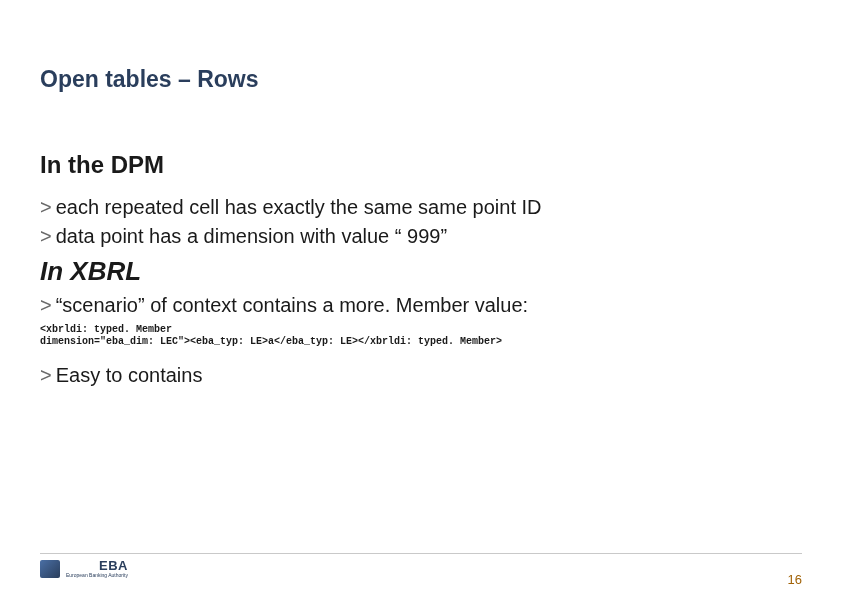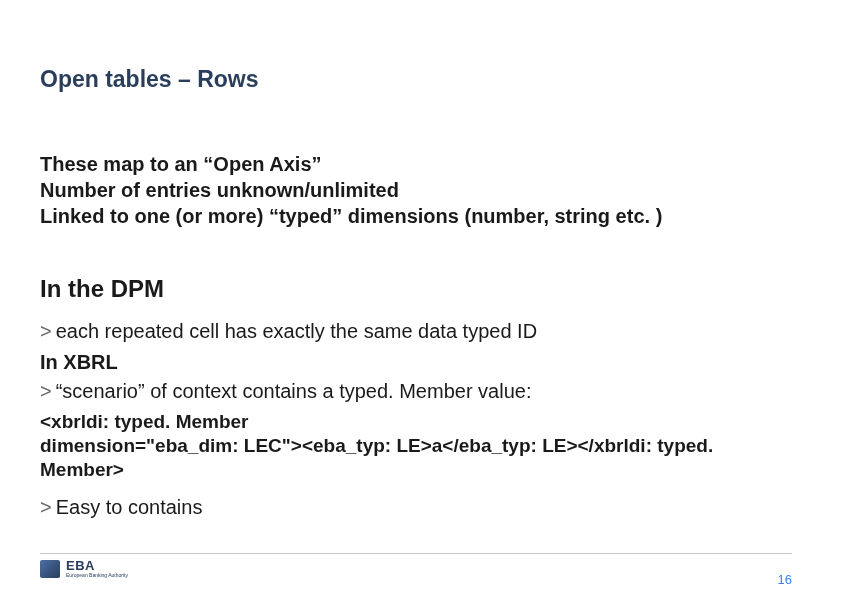--- a/index.html
+++ b/index.html
@@ -3,49 +3,45 @@
 <meta charset="utf-8">
 <style>
   * { margin: 0; padding: 0; box-sizing: border-box; }
   html, body { width: 842px; height: 595px; background: #fff; font-family: Arial, Helvetica, sans-serif; color: #1a1a1a; }
   .slide { position: relative; width: 842px; height: 595px; padding: 42px 56px 0 40px; margin-top: 24px; }
   .title { font-size: 23px; font-weight: bold; color: #2a3e5c; margin-bottom: 58px; }
   .intro { font-size: 20px; font-weight: bold; line-height: 1.3; margin-bottom: 46px; }
   .heading { font-size: 24px; font-weight: bold; margin-bottom: 14px; }
   .bullet-line { font-size: 20px; line-height: 1.45; }
   .bullet-line .gt { color: #6a6a6a; margin-right: 4px; }
-  .sub-heading-inline { font-size: 20px; font-weight: bold; line-height: 1.45; margin-top: 2px; }
-  .code { font-size: 19px; font-weight: bold; line-height: 1.25; margin-top: 4px; margin-bottom: 12px; }
-  .footer { position: absolute; left: 40px; right: 50px; bottom: 32px; height: 34px; }
+  .sub-heading-inline { font-size: 26px; font-weight: bold; line-height: 1.45; margin-top: 2px; font-style: italic; }
+  .code { font-size: 10px; font-weight: bold; line-height: 1.25; margin-top: 4px; margin-bottom: 12px; font-family: Liberation Mono, monospace; }
+  .footer { position: absolute; left: 40px; right: 40px; bottom: 32px; height: 34px; text-align: right; }
   .footer-line { position: absolute; left: 0; right: 0; top: 0; height: 1px; background: #c9c9c9; }
   .logo { position: absolute; left: 0; top: 6px; display: flex; align-items: center; gap: 6px; }
   .logo-mark { width: 20px; height: 18px; background: linear-gradient(135deg, #4a6fa5 0%, #2a3e5c 100%); border-radius: 2px; }
   .logo-text { display: flex; flex-direction: column; }
   .logo-eba { font-size: 13px; font-weight: bold; color: #2a3e5c; letter-spacing: 0.5px; line-height: 1; }
   .logo-sub { font-size: 5px; color: #2a3e5c; line-height: 1.1; margin-top: 1px; }
-  .page-num { position: absolute; right: 0; bottom: 0; font-size: 13px; color: #3b82f6; }
+  .page-num { position: absolute; right: 0; bottom: 0; font-size: 13px; color: #a16207; }
 </style>
 </head>
 <body>
 
 <div class="slide">
 
   <div class="title">Open tables – Rows</div>
 
-  <div class="intro">
-    <div>These map to an “Open Axis”</div>
-    <div>Number of entries unknown/unlimited</div>
-    <div>Linked to one (or more) “typed” dimensions (number, string etc. )</div>
-  </div>
 
   <div class="heading">In the DPM</div>
-  <div class="bullet-line"><span class="gt">&gt;</span><span>each repeated cell has exactly the same data typed ID</span></div>
+  <div class="bullet-line"><span class="gt">&gt;</span><span>each repeated cell has exactly the same same point ID</span></div>
+  <div class="bullet-line"><span class="gt">&gt;</span><span>data point has a dimension with value “ 999”</span></div>
 
   <div class="sub-heading-inline">In XBRL</div>
-  <div class="bullet-line"><span class="gt">&gt;</span><span>“scenario” of context contains a typed. Member value:</span></div>
+  <div class="bullet-line"><span class="gt">&gt;</span><span>“scenario” of context contains a more. Member value:</span></div>
   <div class="code">
     <div>&lt;xbrldi: typed. Member</div>
     <div>dimension="eba_dim: LEC"&gt;&lt;eba_typ: LE&gt;a&lt;/eba_typ: LE&gt;&lt;/xbrldi: typed. Member&gt;</div>
   </div>
   <div class="bullet-line"><span class="gt">&gt;</span><span>Easy to contains</span></div>
 
   <div class="footer">
     <div class="footer-line"></div>
     <div class="logo">
       <div class="logo-mark"></div>

